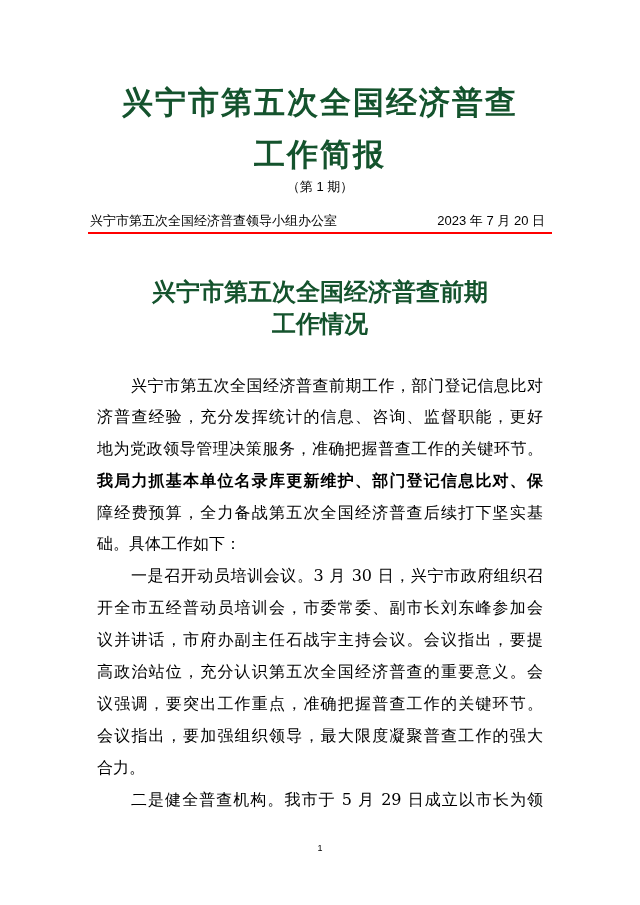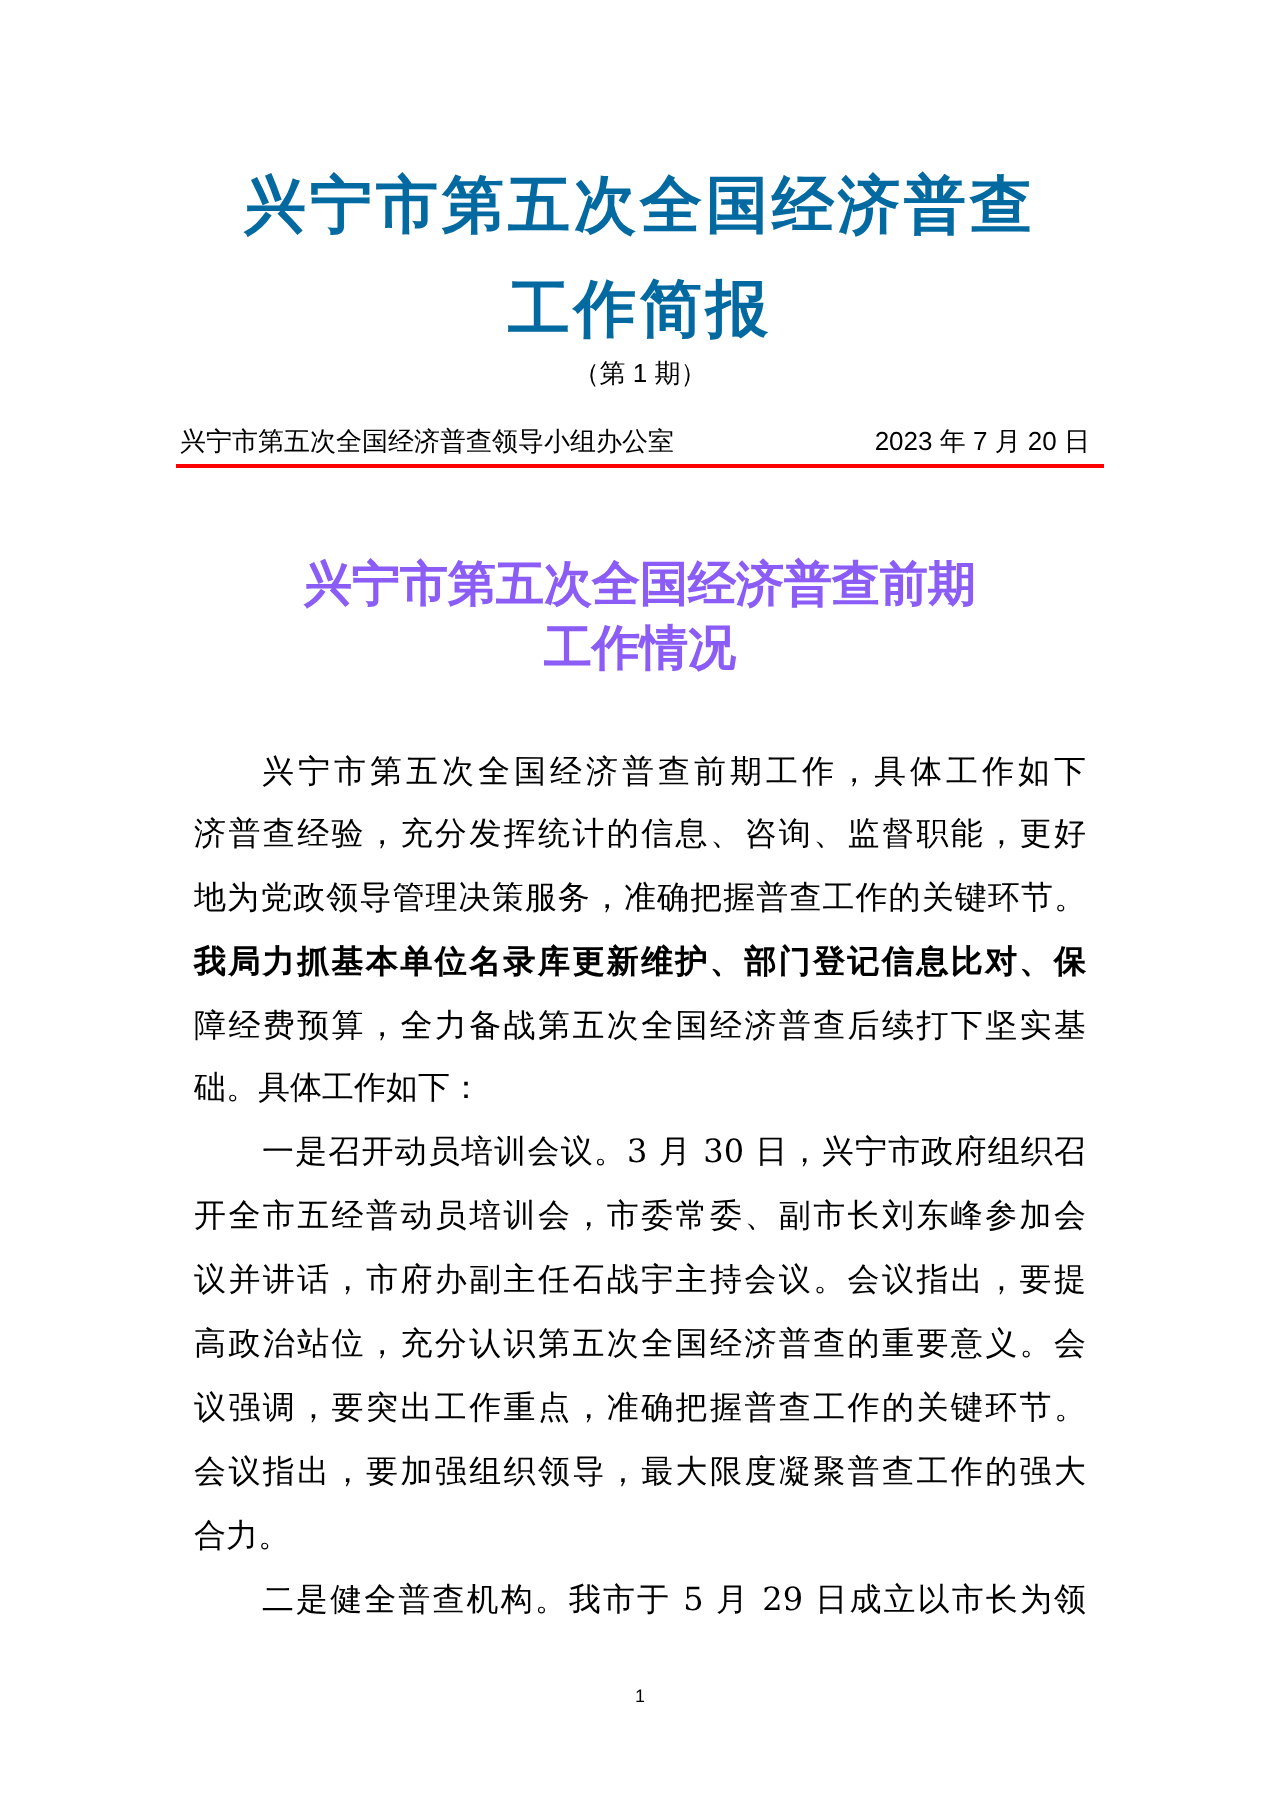--- a/index.html
+++ b/index.html
@@ -1,41 +1,41 @@
 <!DOCTYPE html>
 <html><head>
 <meta charset="utf-8">
 <style>
   html, body { margin: 0; padding: 0; background: #ffffff; }
   body { width: 640px; height: 905px; position: relative; overflow: hidden; }
   .page { position: absolute; left: 0; top: 0; width: 640px; height: 905px; background: #fff; }
   .mast-title {
     position: absolute; left: 0; width: 640px; text-align: center;
     font-family: "DejaVu Serif", "Liberation Serif", serif;
-    font-weight: bold; color: #0369a1; font-size: 31px; letter-spacing: 2px;
+    font-weight: bold; color: #14532d; font-size: 31px; letter-spacing: 2px;
   }
   .mast-1 { top: 82px; }
   .mast-2 { top: 134px; }
   .issue {
     position: absolute; top: 178px; left: 0; width: 640px; text-align: center;
     font-family: "Liberation Sans", "DejaVu Sans", sans-serif; font-size: 13px; color: #000;
   }
   .meta {
     position: absolute; top: 212px; left: 90px; width: 455px; height: 16px;
     font-family: "Liberation Sans", "DejaVu Sans", sans-serif; font-size: 13px; color: #000;
   }
   .meta .org { position: absolute; left: 0; top: 0; }
   .meta .date { position: absolute; right: 0; top: 0; margin-left: 36px; }
   .red-rule {
     position: absolute; top: 232px; left: 88px; width: 464px; height: 2px; background: #ff0000;
   }
   .art-title {
     position: absolute; left: 0; width: 640px; text-align: center;
     font-family: "DejaVu Serif", "Liberation Serif", serif; font-weight: bold;
-    font-size: 24px; color: #8b5cf6; letter-spacing: 0px;
+    font-size: 24px; color: #14532d; letter-spacing: 0px;
   }
   .art-1 { top: 276px; }
   .art-2 { top: 308px; }
   .body-text {
     position: absolute; left: 97px; width: 446px;
     font-family: "DejaVu Serif", "Liberation Serif", serif; font-size: 16px; color: #000;
   }
   .line {
     position: absolute; left: 0; height: 22px; white-space: nowrap;
     text-align: justify; text-align-last: justify; width: 446px;
@@ -59,21 +59,21 @@
   <div class="meta">
     <span class="org">兴宁市第五次全国经济普查领导小组办公室</span>
     <span class="date">2023 年 7 月 20 日</span>
   </div>
   <div class="red-rule"></div>
 
   <div class="art-title art-1">兴宁市第五次全国经济普查前期</div>
   <div class="art-title art-2">工作情况</div>
 
   <div class="body-text" style="top:376px;">
-    <div class="line indent" style="top:0px;">兴宁市第五次全国经济普查前期工作，具体工作如下</div>
+    <div class="line indent" style="top:0px;">兴宁市第五次全国经济普查前期工作，部门登记信息比对</div>
     <div class="line" style="top:31px;">济普查经验，充分发挥统计的信息、咨询、监督职能，更好</div>
     <div class="line" style="top:63px;">地为党政领导管理决策服务，准确把握普查工作的关键环节。</div>
     <div class="line" style="top:95px;font-weight:bold;">我局力抓基本单位名录库更新维护、部门登记信息比对、保</div>
     <div class="line" style="top:127px;">障经费预算，全力备战第五次全国经济普查后续打下坚实基</div>
     <div class="line short" style="top:158px;">础。具体工作如下：</div>
     <div class="line indent" style="top:190px;">一是召开动员培训会议。3 月 30 日，兴宁市政府组织召</div>
     <div class="line" style="top:222px;">开全市五经普动员培训会，市委常委、副市长刘东峰参加会</div>
     <div class="line" style="top:254px;">议并讲话，市府办副主任石战宇主持会议。会议指出，要提</div>
     <div class="line" style="top:286px;">高政治站位，充分认识第五次全国经济普查的重要意义。会</div>
     <div class="line" style="top:318px;">议强调，要突出工作重点，准确把握普查工作的关键环节。</div>

